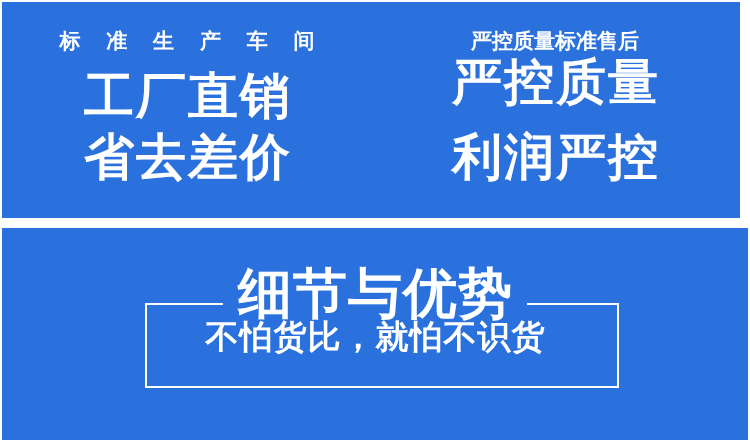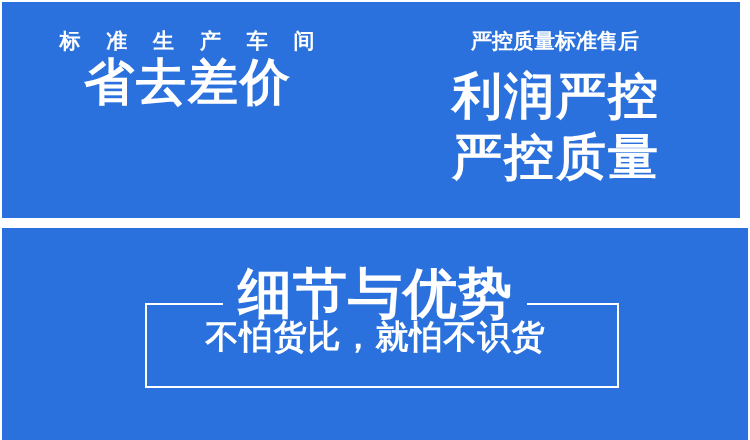--- a/index.html
+++ b/index.html
@@ -124,27 +124,28 @@
     white-space: nowrap;
   }
 </style>
 </head>
 <body>
 
 <div class="banner">
 
   <div class="panel panel-top" id="panel-left">
     <div class="eyebrow spaced">标 准 生 产 车 间</div>
+    <div class="headline line1">工厂直销</div>
     <div class="headline line2">省去差价</div>
   </div>
 
   <div class="panel panel-top" id="panel-right">
     <div class="eyebrow">严控质量标准售后</div>
+    <div class="headline line2">严控质量</div>
     <div class="headline line1">利润严控</div>
-    <div class="headline line2">严控质量</div>
   </div>
 
   <div class="panel" id="panel-bottom">
     <div class="frame"></div>
     <div class="bottom-stack">
       <div class="bottom-title">细节与优势</div>
       <div class="bottom-sub">不怕货比，就怕不识货</div>
     </div>
   </div>
 

